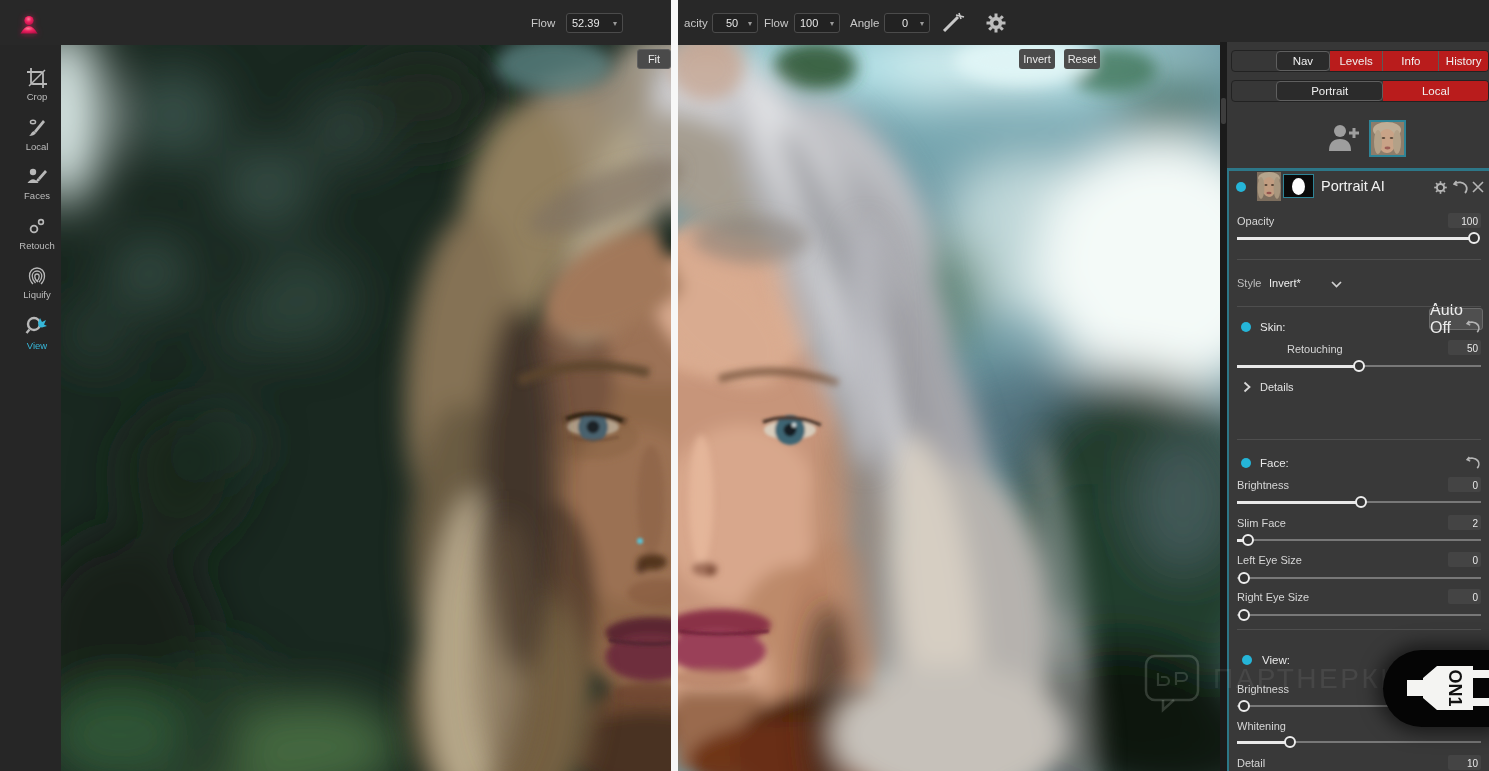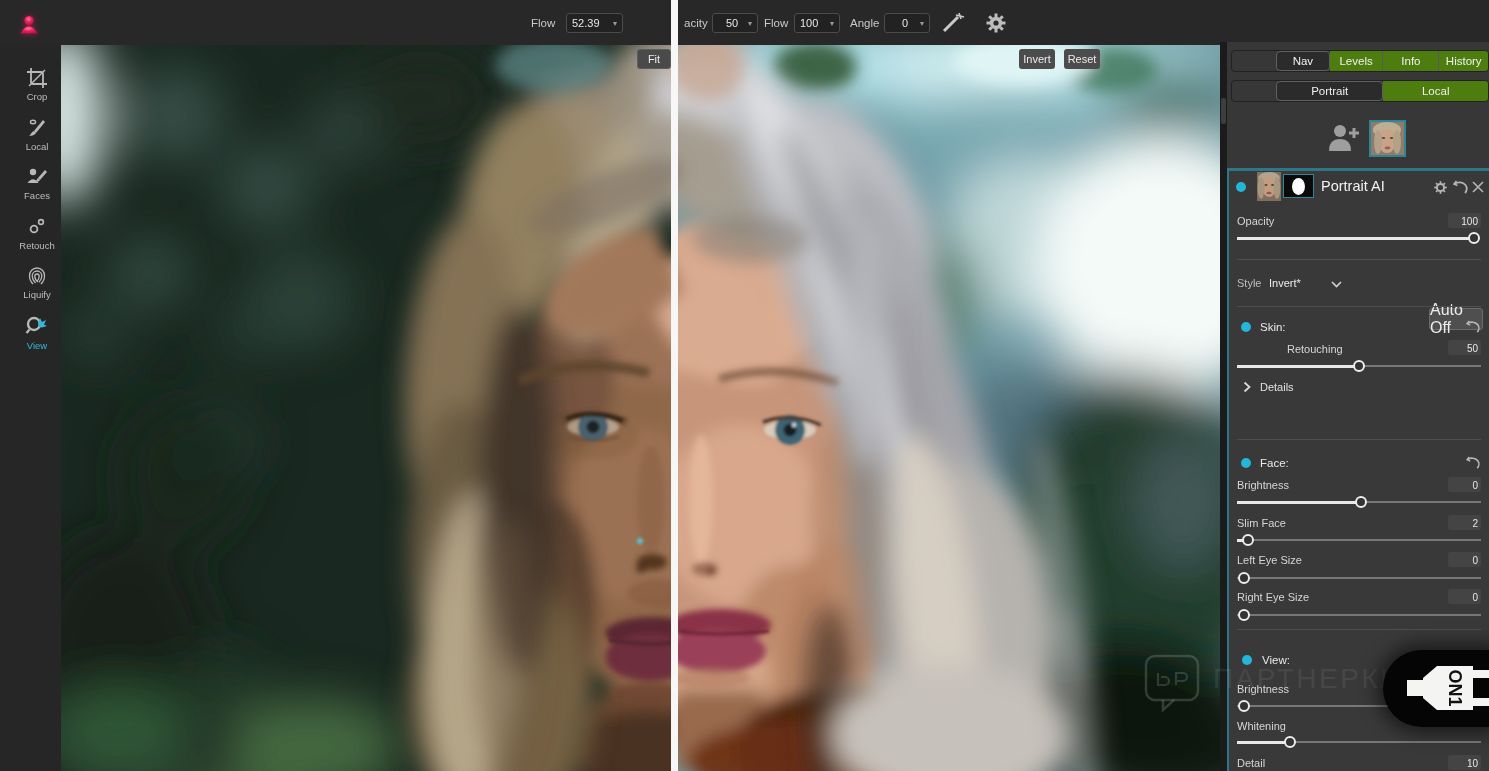--- a/index.html
+++ b/index.html
@@ -29,21 +29,21 @@
 
   
   #divider { left:671px; top:0; width:7px; height:771px; background:#f7f7f7; z-index:50; }
 
   
   #scrollstrip { left:1220px; top:42px; width:7px; height:729px; background:#1b1b1b; }
   #scrollhandle { left:1221px; top:98px; width:5px; height:26px; background:#3d3d3d; border-radius:2px; }
   #panel { left:1227px; top:42px; width:262px; height:729px; background:#373737; }
   .tabrow { position:absolute; display:flex; border:1px solid #222; border-radius:4px; overflow:hidden;padding-left:44px; }
   .tab { height:100%; display:flex; align-items:center; justify-content:center;
-    color:#f0f0f0; font-size:11.5px; background:#4d7c0f; border-right:1px solid #5a5a5a; }
+    color:#f0f0f0; font-size:11.5px; background:#b91c1c; border-right:1px solid #5a5a5a; }
   .tab.active { background:#2b2b2b; border:1px solid #5f5f5f; border-radius:4px; }
   .plabel { position:absolute; color:#d6d6d6; font-size:11px; }
   .pvalue { position:absolute; color:#e8e8e8; font-size:10px; text-align:right; }
   .valbox { position:absolute; background:#444444; border-radius:2px; }
   .divline { position:absolute; height:1px; background:#4e4e4e; }
   .dot { position:absolute; width:10px; height:10px; border-radius:50%; background:#25b5d8; }
   .shead { position:absolute; color:#e8e8e8; font-size:11.5px; }
   .track { position:absolute; height:2px; background:#787878; }
   .tfill { position:absolute; height:3px; background:#e9e9e9; }
   .knob { position:absolute; width:12px; height:12px; border-radius:50%;

